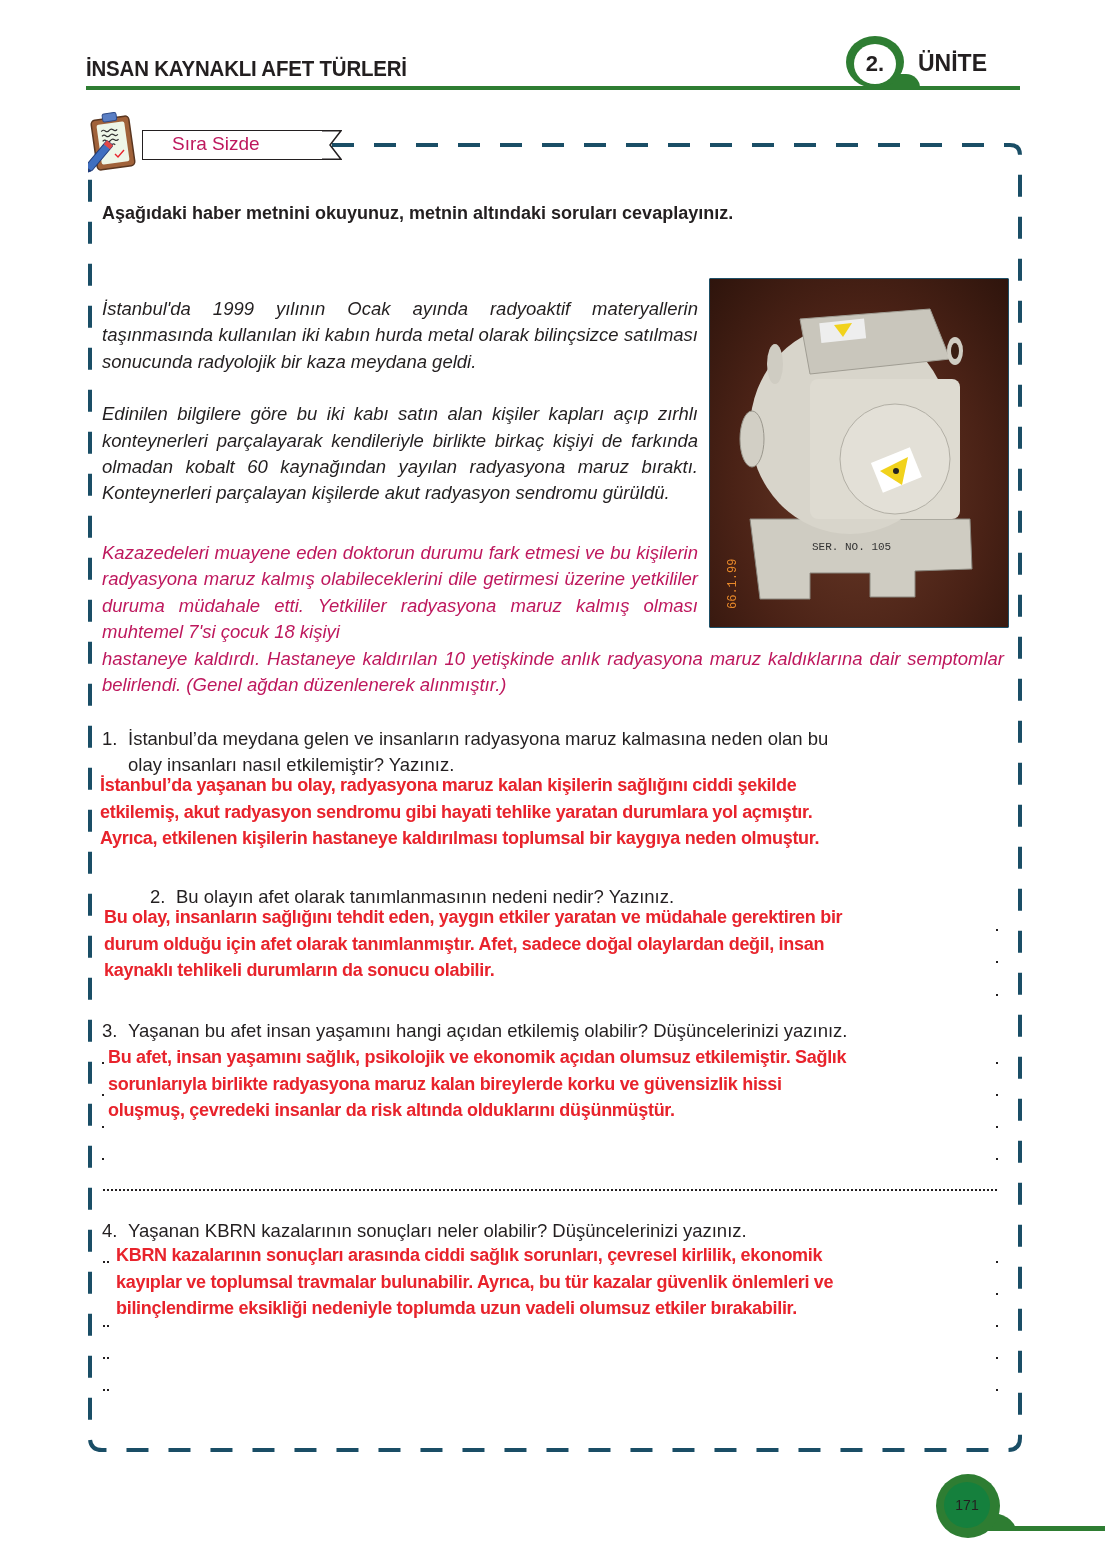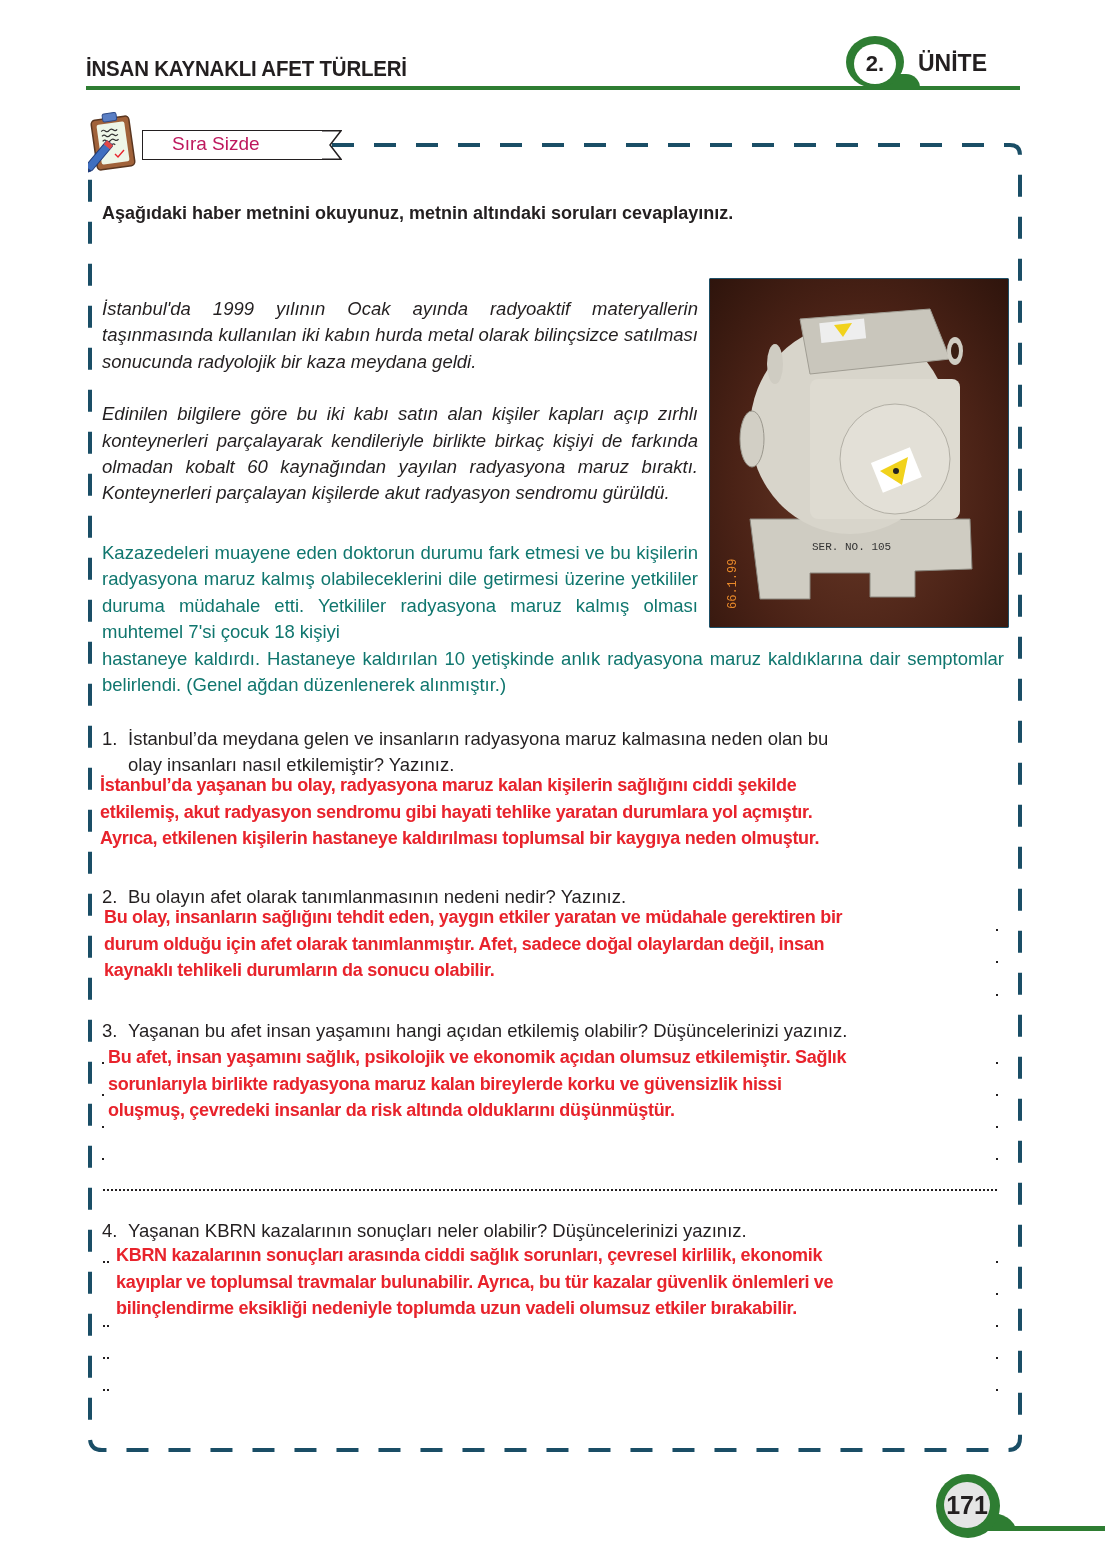--- a/index.html
+++ b/index.html
@@ -55,21 +55,21 @@
     }
     .news {
       position: absolute; left: 102px; top: 276px; width: 596px;
       font-style: italic; font-size: 18.5px; line-height: 26.4px; color: #231f20;
       text-align: justify;
       margin-top: 20px;
     }
     .news p { margin-bottom: 26px; }
     .news-wide {
       position: absolute; left: 102px; top: 540px; width: 902px;
-      font-size: 18.5px; line-height: 26.4px; color: #0f766e; text-align: justify;
+      font-style: italic; font-size: 18.5px; line-height: 26.4px; color: #be185d; text-align: justify;
     }
     .news-wide .narrow { display: block; width: 596px; }
 
     .photo {
       position: absolute; left: 709px; top: 278px; width: 300px; height: 350px;
       border-radius: 1px; overflow: hidden; border: 1.5px solid #1e4f66;
       background: radial-gradient(ellipse at 50% 60%, #6a3a28 0%, #4a2216 60%, #2e140c 100%);
     }
 
     .question {
@@ -88,22 +88,22 @@
     }
     .dot-mark { position: absolute; width: 2px; height: 2px; background: #231f20; }
 
     
     .page-badge {
       position: absolute; left: 936px; top: 1474px; width: 64px; height: 64px; border-radius: 50%;
       background: #2e7d32;
     }
     .page-badge-inner {
       position: absolute; left: 944px; top: 1482px; width: 46px; height: 46px; border-radius: 50%;
-      background: #e5e5e5; display: flex; align-items: center; justify-content: center;
-      font-weight: bold; font-size: 25px; color: #231f20;
+      background: #15803d; display: flex; align-items: center; justify-content: center;
+      font-weight: normal; font-size: 14px; color: #231f20;
     }
     .page-tail {
       position: absolute; left: 990px; top: 1526px; width: 115px; height: 5px; background: #2e7d32;
     }
     .page-tail-curve {
       position: absolute; left: 966px; top: 1512px; width: 50px; height: 19px;
       background: #2e7d32; border-top-right-radius: 30px 19px;
     }
   </style>
 </head>
@@ -187,21 +187,21 @@
 <div class="question" style="top:726px; width:880px;">
   <div><span class="q-num">1.</span><span>İstanbul’da meydana gelen ve insanların radyasyona maruz kalmasına neden olan bu</span></div>
   <div class="q-cont">olay insanları nasıl etkilemiştir? Yazınız.</div>
 </div>
 <div class="answer" style="left:100px; top:772px;">
   <div>İstanbul’da yaşanan bu olay, radyasyona maruz kalan kişilerin sağlığını ciddi şekilde</div>
   <div>etkilemiş, akut radyasyon sendromu gibi hayati tehlike yaratan durumlara yol açmıştır.</div>
   <div>Ayrıca, etkilenen kişilerin hastaneye kaldırılması toplumsal bir kaygıya neden olmuştur.</div>
 </div>
 
-<div class="question" style="top:884px; width:880px;">
+<div class="question" style="top:884px; width:880px;margin-left:48px;">
   <div><span class="q-num">2.</span><span>Bu olayın afet olarak tanımlanmasının nedeni nedir? Yazınız.</span></div>
 </div>
 <div class="answer" style="left:104px; top:904px;">
   <div>Bu olay, insanların sağlığını tehdit eden, yaygın etkiler yaratan ve müdahale gerektiren bir</div>
   <div>durum olduğu için afet olarak tanımlanmıştır. Afet, sadece doğal olaylardan değil, insan</div>
   <div>kaynaklı tehlikeli durumların da sonucu olabilir.</div>
 </div>
 <div class="dot-mark" style="left:996px; top:929px;"></div>
 <div class="dot-mark" style="left:996px; top:961px;"></div>
 <div class="dot-mark" style="left:996px; top:994px;"></div>

